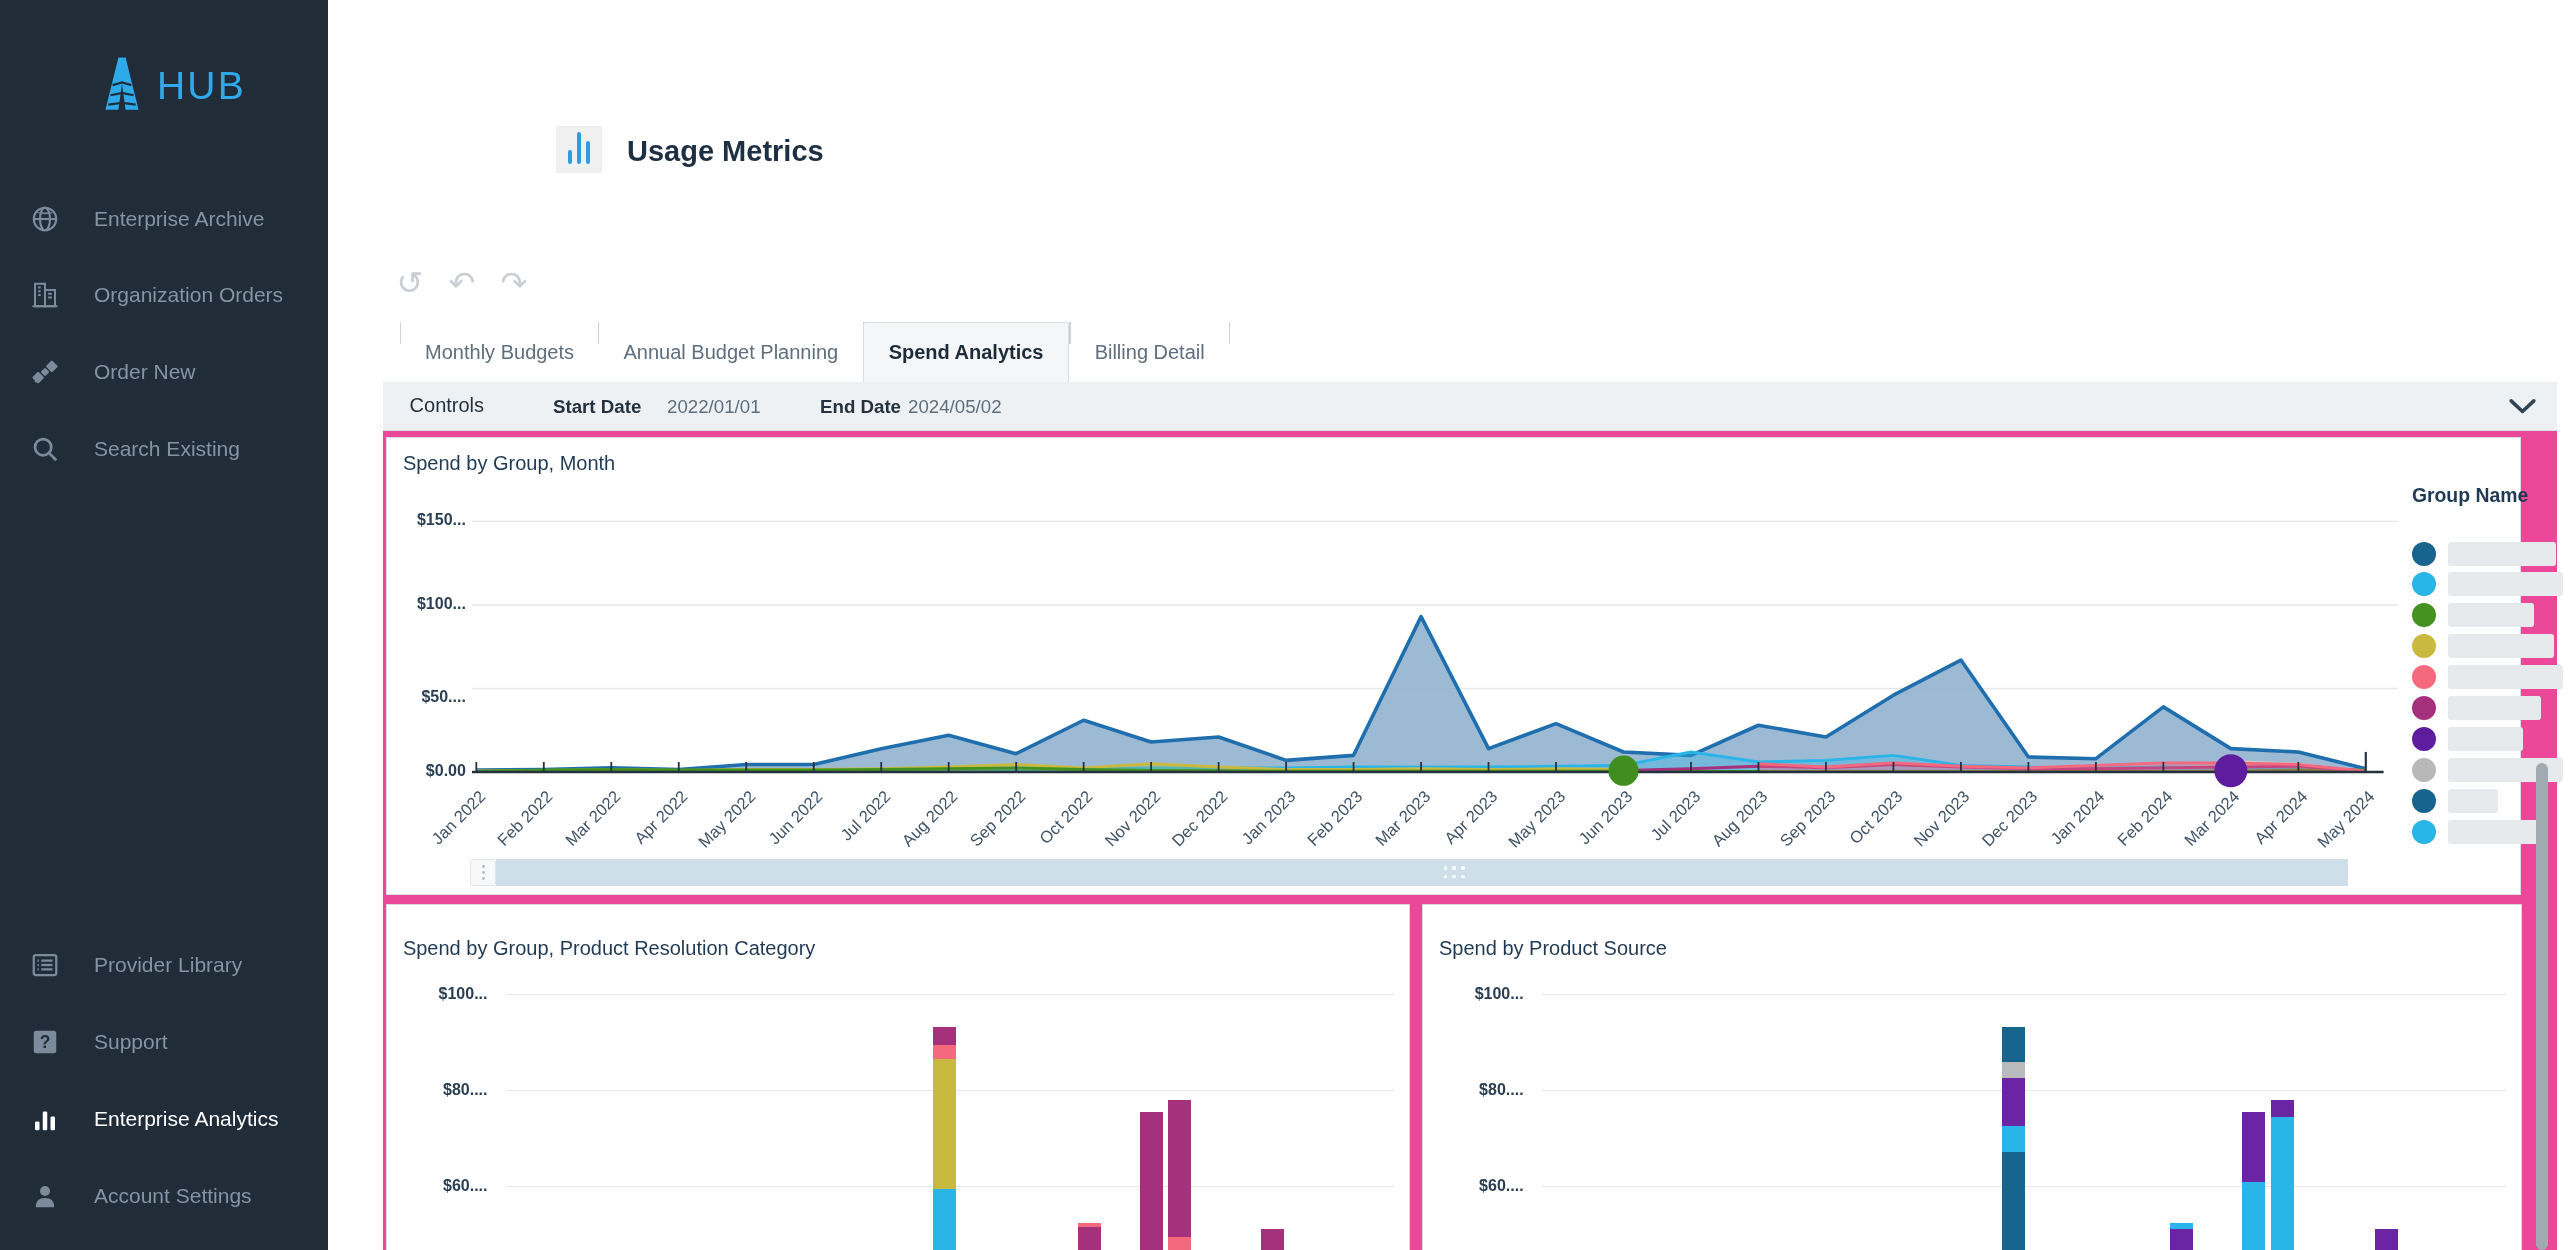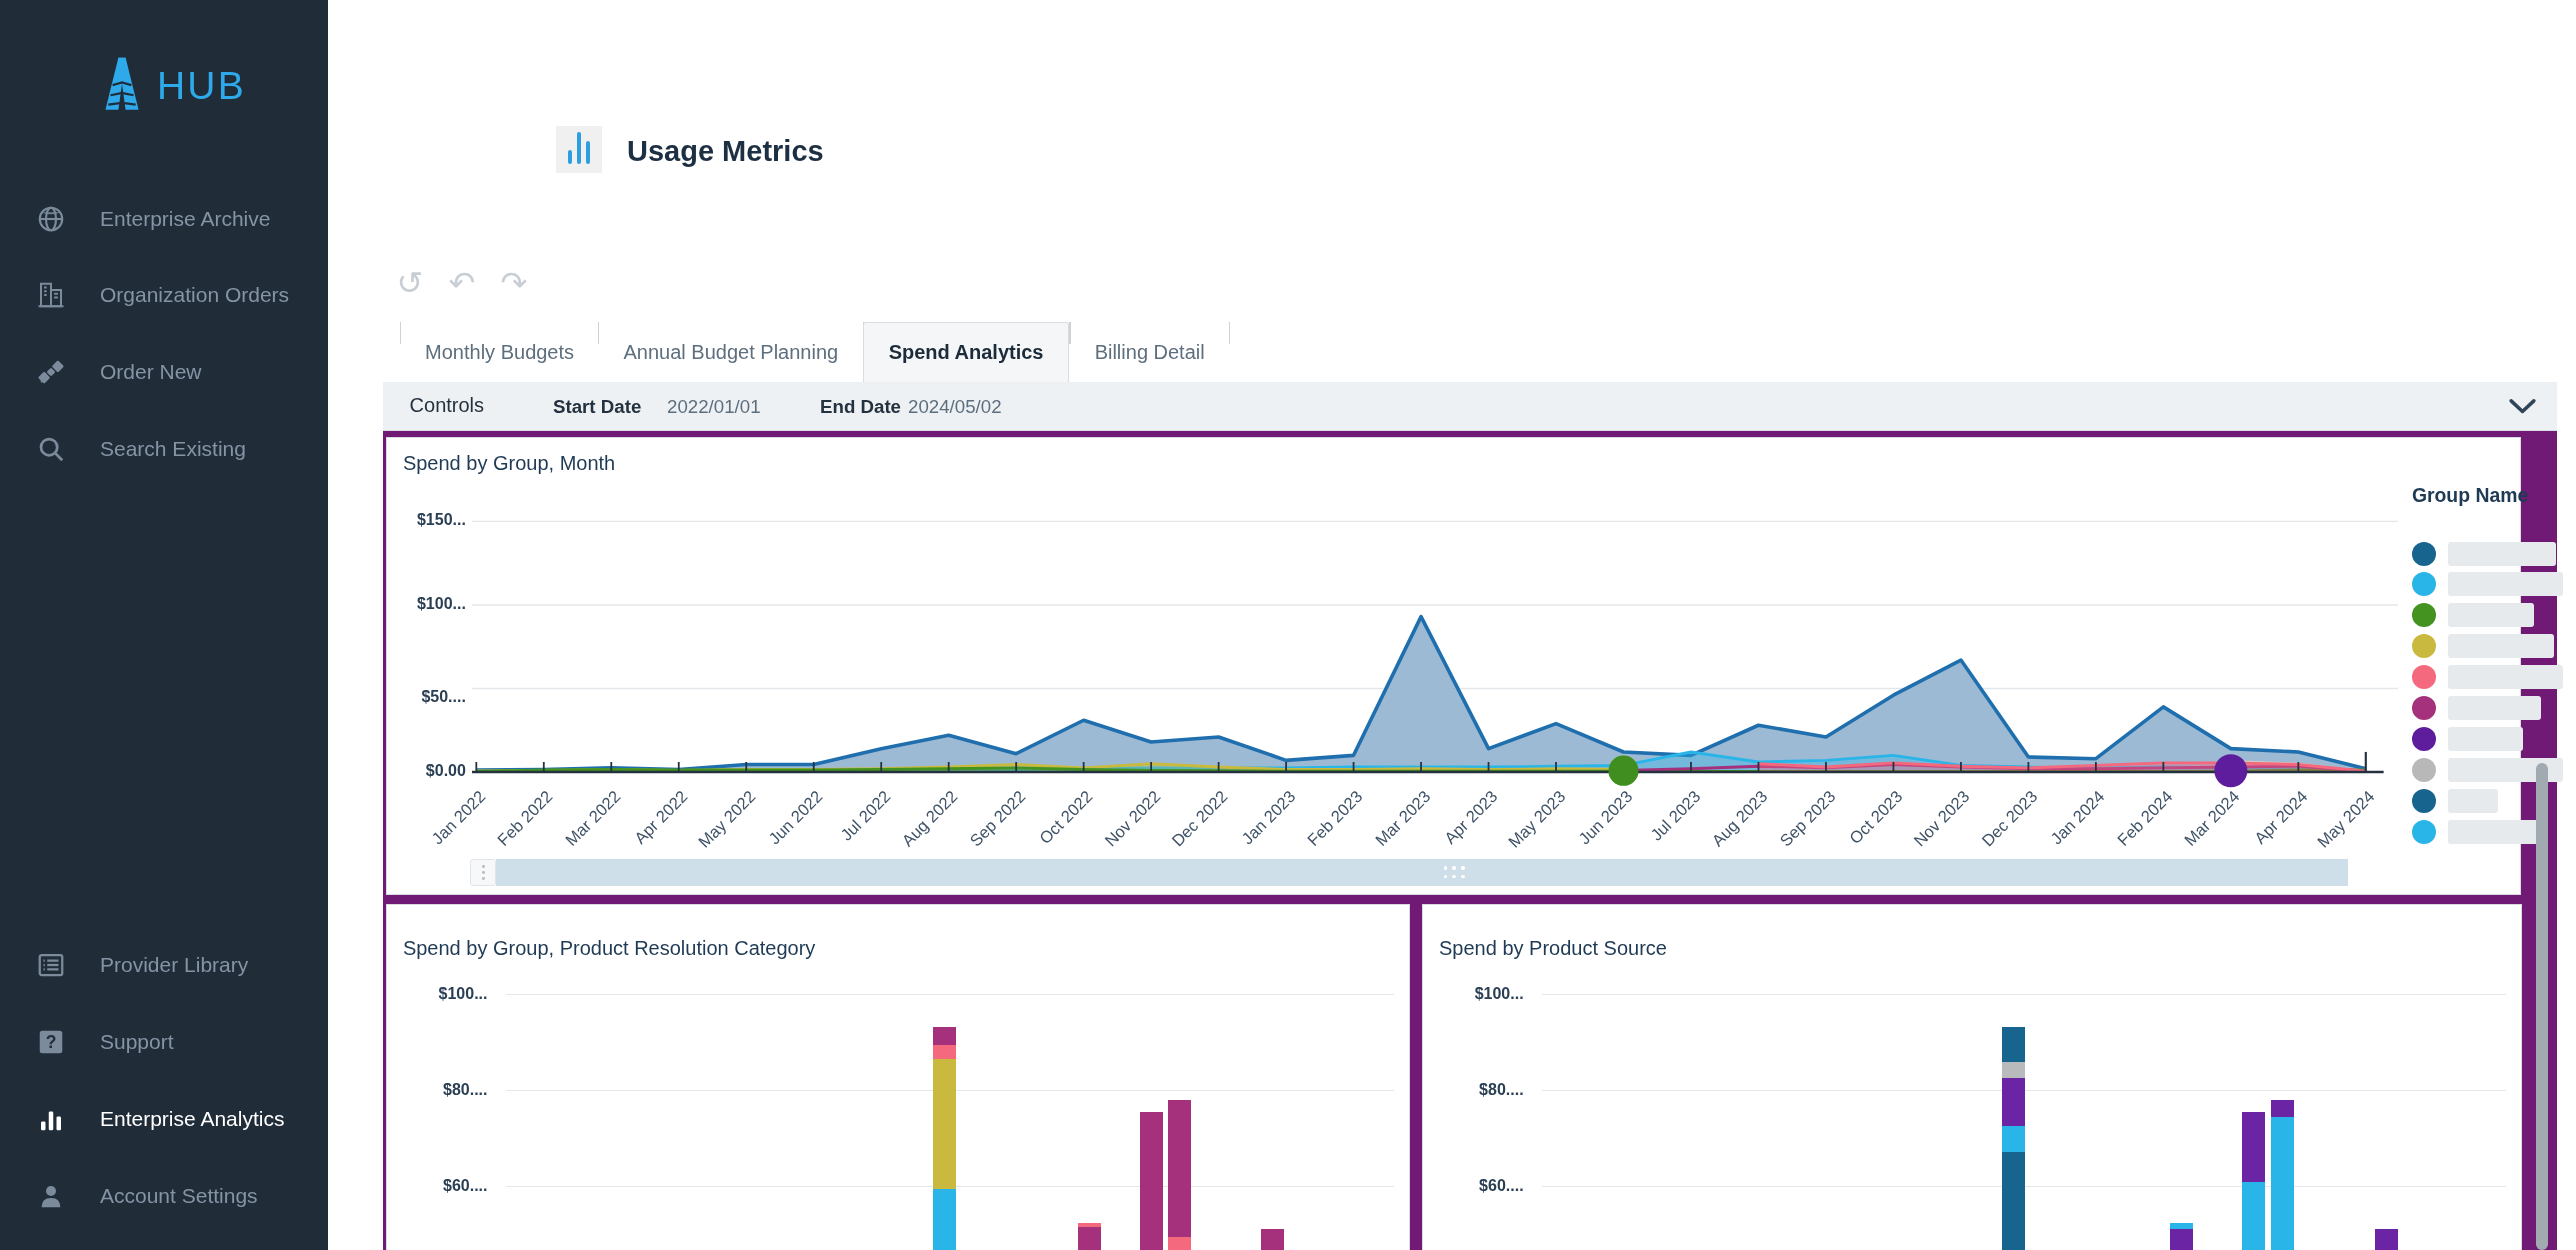--- a/index.html
+++ b/index.html
@@ -2,38 +2,38 @@
 <html style="font-size:11.5px"><head>
 <meta charset="utf-8">
 <style>
   * { margin:0; padding:0; box-sizing:border-box; }
   html,body { width:2576px; height:1251px; overflow:hidden; background:#ffffff;
     font-family:"Liberation Sans", sans-serif; }
   
   #sidebar { position:absolute; left:0; top:0; width:328px; height:1251px; background:#212c39; }
   #logo { position:absolute; left:91px; top:52px; width:187px; height:65px; }
   #logo .hub-text { position:absolute; left:66px; top:11.5px; font-size:39px; letter-spacing:2.2px; color:#2ea9e9; font-weight:400;text-align:right; }
-  .nav-item { position:absolute; left:8px; width:346px; height:46px; display:flex; align-items:center; cursor:pointer; }
+  .nav-item { position:absolute; left:2px; width:346px; height:46px; display:flex; align-items:center; cursor:pointer; }
   .nav-item .nav-icon { position:absolute; left:26px; width:33px; height:33px; color:#7b8b9b; display:flex; align-items:center; justify-content:center; }
   .nav-item .nav-label { position:absolute; left:92px; font-size:21px; color:#8494a4; }
   .nav-item.active .nav-label { color:#ffffff; font-weight:500; }
   .nav-item.active .nav-icon { color:#ffffff; }
   
   #title-icon { position:absolute; left:556px; top:126px; width:46px; height:47px; background:#f0f0f0; display:flex; align-items:flex-end; justify-content:center; padding-bottom:8.6px; gap:5px; }
   #title-icon i { display:block; width:4.3px; background:#2d9fe0; border-radius:2.2px; }
   #page-title { position:absolute; left:627px; top:135px; font-size:29px; font-weight:600; color:#1d2f42; }
   #toolbar { position:absolute; left:394px; top:267px; display:flex; gap:20px; }
   #toolbar .tool { font-size:32px; color:#c8ced4; line-height:32px; width:32px; text-align:center; cursor:pointer; }
   
   #tabbar { position:absolute; left:400px; top:322px; height:60px; display:flex; align-items:flex-start; }
   .tab { font-size:20px; color:#5d6e7d; padding:0 24.4px; height:60px; display:flex; align-items:center; cursor:pointer; white-space:nowrap; }
   .tab.active { background:#f4f6f8; border:0.7px solid #d8dde2; border-bottom:none; font-weight:700; color:#1c2b39; border-radius:2.9px 2.9px 0 0; }
   .tab-sep { width:0.7px; height:21.6px; background:#ccd2d8; }
   
-  #content { position:absolute; left:383px; top:382px; width:2174px; height:868px; background:#701a75; }
+  #content { position:absolute; left:383px; top:382px; width:2174px; height:868px; background:#ec4899; }
   #controlsbar { position:absolute; left:0; top:0; width:2174px; height:49px; background:#eef1f4; border-bottom:0.7px solid #d9dde1; }
   #controlsbar .c-title { position:absolute; left:26.6px; top:12.2px; font-size:20px; color:#24323f; }
   .c-label { position:absolute; top:13.7px; font-size:18.7px; font-weight:700; color:#24323f; }
   .c-value { position:absolute; top:13.7px; font-size:18.7px; color:#5d6e7d; }
   #controls-chevron { position:absolute; right:20px; top:16px; width:29px; height:17px; cursor:pointer; }
   .panel { position:absolute; background:#ffffff; border:0.7px solid #d8dce0; }
   .panel-title { position:absolute; left:16px; top:14.4px; font-size:20px; font-weight:500; color:#1f3a54; }
   .ytick { position:absolute; font-size:16px; font-weight:700; color:#2a3f53; text-align:right; width:79px; }
   .gridline { position:absolute; height:1.4px; background:#e4e7ea; }
   .xlabel { position:absolute; width:93px; text-align:right; font-size:16.5px; color:#3f5266; transform:rotate(-45deg); transform-origin:top right; white-space:nowrap; }

